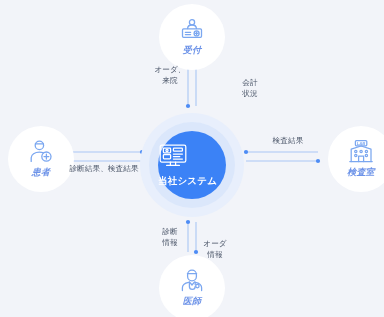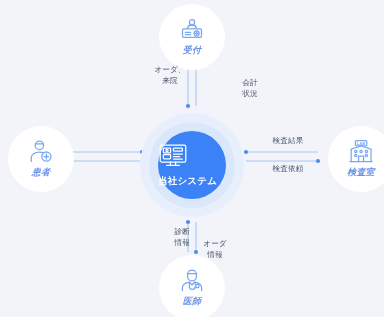--- a/index.html
+++ b/index.html
@@ -107,21 +107,21 @@
     position: absolute;
     font-size: 7.6px;
     color: #4a5568;
     line-height: 1.45;
     white-space: nowrap;
     letter-spacing: 0.1px;
   }
 
   #lbl-top-left     { left: 150px; top: 64px;  width: 40px; text-align: center; }
   #lbl-top-right    { left: 195px; top: 77px;  width: 40px; text-align: center; margin-left: 35px; }
-  #lbl-bottom-left  { left: 150px; top: 226px; width: 40px; text-align: right; }
+  #lbl-bottom-left  { left: 150px; top: 226px; width: 40px; text-align: center; }
   #lbl-bottom-right { left: 195px; top: 226px; width: 40px; text-align: center; margin-top: 12px; }
   #lbl-left-top     { left: 62px;  top: 135px; width: 84px; text-align: center; }
   #lbl-left-bottom  { left: 55px;  top: 163px; width: 98px; text-align: center; }
   #lbl-right-top    { left: 248px; top: 135px; width: 80px; text-align: center; }
   #lbl-right-bottom { left: 248px; top: 163px; width: 80px; text-align: center; }
 </style>
 </head>
 <body>
 
 <div id="diagram">
@@ -236,24 +236,24 @@
     <div>オーダ、</div>
     <div>来院</div>
   </div>
 
   <div class="edge-label" id="lbl-top-right">
     <div>会計</div>
     <div>状況</div>
   </div>
 
 
+  <div class="edge-label" id="lbl-left-bottom">診断結果、検査結果</div>
 
   <div class="edge-label" id="lbl-right-top">検査結果</div>
 
-  <div class="edge-label" id="lbl-right-bottom">検査依頼</div>
 
   <div class="edge-label" id="lbl-bottom-left">
     <div>診断</div>
     <div>情報</div>
   </div>
 
   <div class="edge-label" id="lbl-bottom-right">
     <div>オーダ</div>
     <div>情報</div>
   </div>

